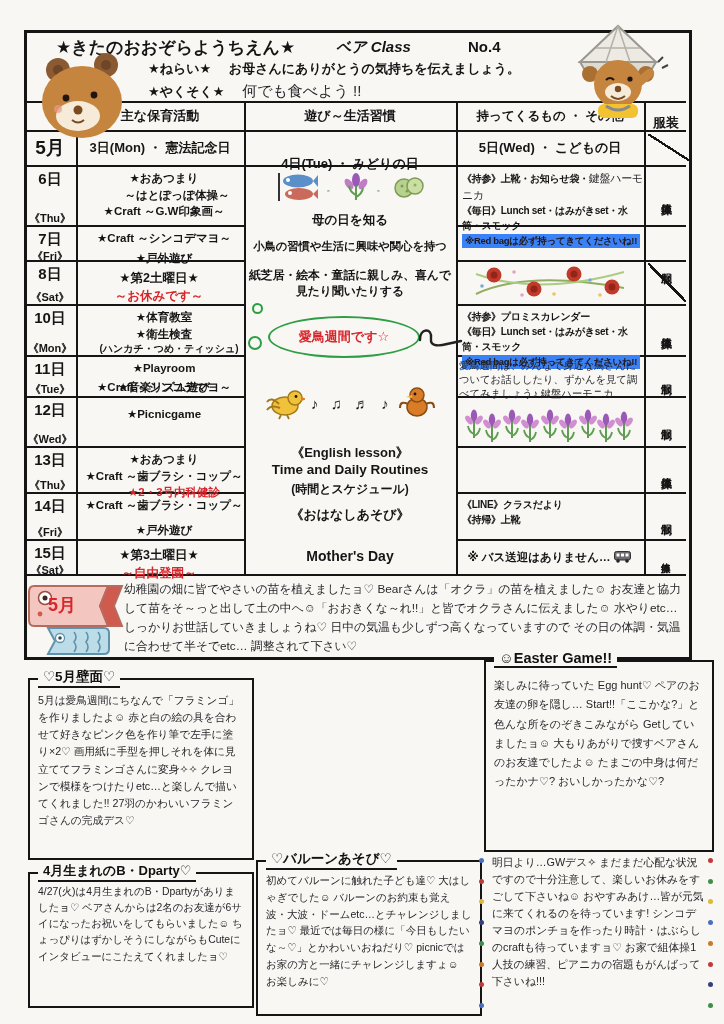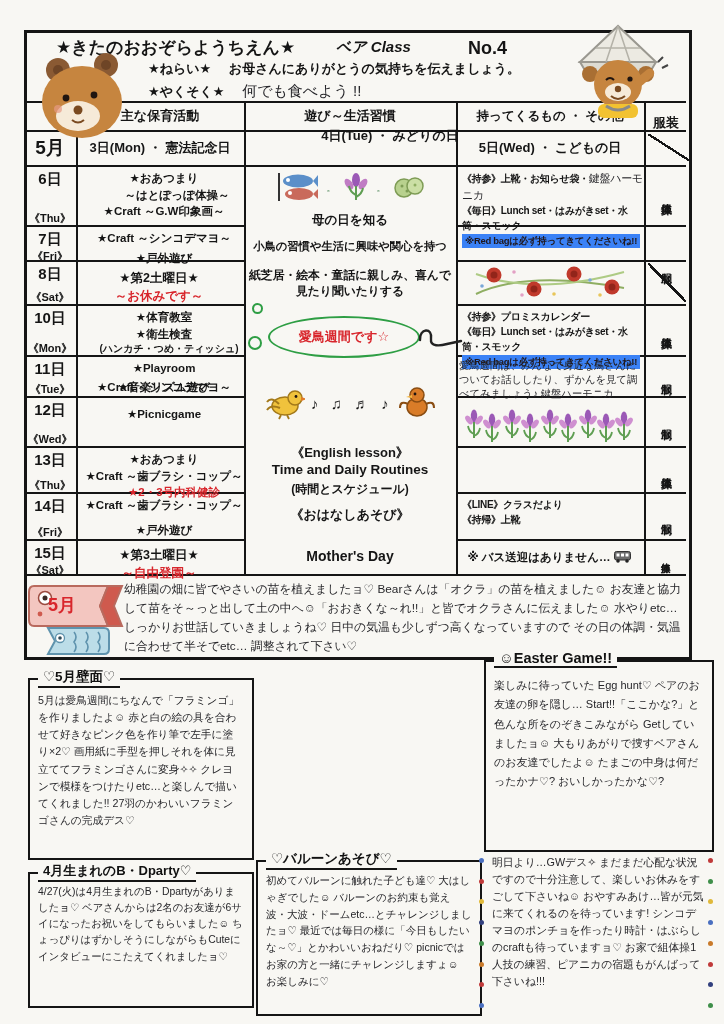--- a/index.html
+++ b/index.html
@@ -43,21 +43,21 @@
 </style>
 </head>
 <body>
 
 <div class="page">
 
   <div class="frame"></div>
 
   <div class="abs print" style="left:56px;top:36px;font-size:17px;text-align:right;">★きたのおおぞらようちえん★</div>
   <div class="abs print" style="left:336px;top:38px;font-size:15px;font-style:italic;">ベア Class</div>
-  <div class="abs print" style="left:468px;top:38px;font-size:18px;">No.4</div>
+  <div class="abs print" style="left:468px;top:38px;font-size:15px;">No.4</div>
   <div class="abs" style="left:148px;top:60px;font-size:13px;">
     <span class="print">★ねらい★</span>
     <span class="print" style="margin-left:14px;">お母さんにありがとうの気持ちを伝えましょう。</span>
   </div>
   <div class="abs" style="left:148px;top:82px;font-size:13px;">
     <span class="print">★やくそく★</span>
     <span class="hw" style="margin-left:14px;font-size:15px;">何でも食べよう !!</span>
   </div>
 
   <svg class="abs" style="left:36px;top:52px;z-index:5;" width="100" height="88" viewBox="0 0 100 88">
@@ -117,21 +117,21 @@
   <div class="hl" style="left:24px;top:539px;width:220px;"></div>
     <div class="hl" style="left:456px;top:539px;width:230px;"></div>
 
   <div class="abs colhead" style="left:78px;top:103px;width:164px;height:26px;">主な保育活動</div>
   <div class="abs colhead" style="left:246px;top:103px;width:208px;height:26px;">遊び～生活習慣</div>
   <div class="abs colhead" style="left:458px;top:103px;width:184px;height:26px;font-size:12.5px;">持ってくるもの ・ その他</div>
   <div class="abs colhead" style="left:646px;top:103px;width:40px;height:40px;">服装</div>
 
   <div class="abs monthcell" style="left:24px;top:132px;width:52px;height:31px;font-size:19px;">5月</div>
   <div class="abs monthcell" style="left:78px;top:132px;width:164px;height:31px;">3日(Mon) ・ 憲法記念日</div>
-  <div class="abs monthcell" style="left:246px;top:120px;width:208px;height:31px;margin-left:40px;">4日(Tue) ・ みどりの日</div>
+  <div class="abs monthcell" style="left:246px;top:148px;width:208px;height:31px;">4日(Tue) ・ みどりの日</div>
   <div class="abs monthcell" style="left:458px;top:132px;width:184px;height:31px;">5日(Wed) ・ こどもの日</div>
   <div class="diag" style="left:648px;top:134px;width:42px;height:27px;"></div>
 
   <div class="abs datecell" style="left:24px;top:167px;width:52px;height:56px;">
       <span class="d">6日</span>
       <span class="w">《Thu》</span>
     </div>
   <div class="abs datecell" style="left:24px;top:227px;width:52px;height:31px;">
       <span class="d">7日</span>
       <span class="w">《Fri》</span>

